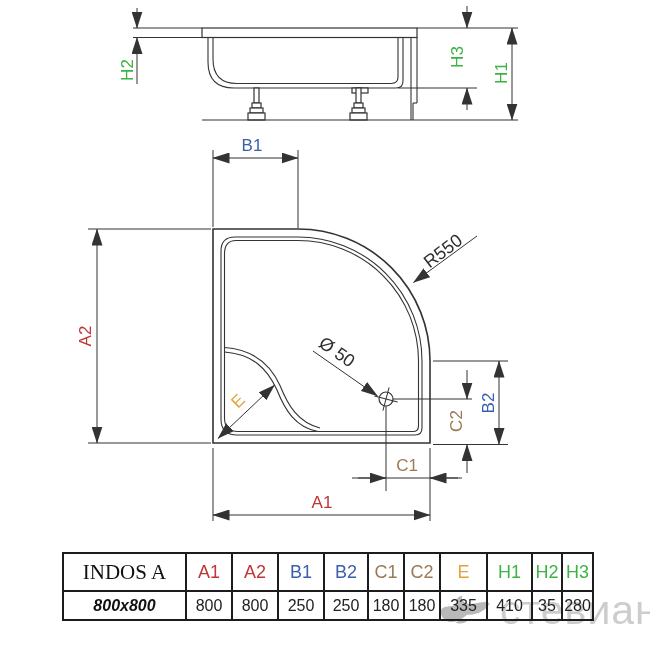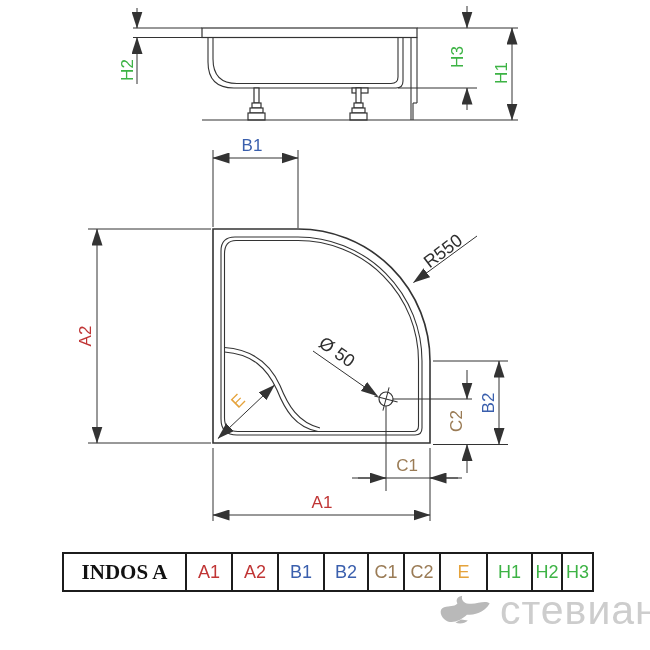--- a/index.html
+++ b/index.html
@@ -17,21 +17,21 @@
   .c-red{fill:var(--dim-red);color:var(--dim-red);}
   .c-blue{fill:var(--dim-blue);color:var(--dim-blue);}
   .c-brown{fill:var(--dim-brown);color:var(--dim-brown);}
   .c-orange{fill:var(--dim-orange);color:var(--dim-orange);}
   .c-green{fill:var(--dim-green);color:var(--dim-green);}
 
   
   #spec-table{position:absolute;left:62px;top:552px;border-collapse:collapse;table-layout:fixed;background:transparent;}
   #spec-table td,#spec-table th{border:2px solid #1c1c1c;text-align:center;vertical-align:middle;padding:0;background:transparent;}
   #spec-table thead th{height:36px;font-size:18px;font-weight:normal;}
-  #spec-table th.model{font-family:"Liberation Serif",serif;font-weight:bold;font-size:21px;color:#111;}
+  #spec-table th.model{font-family:"Liberation Serif",serif;font-weight:normal;font-size:21px;color:#111;}
   #spec-table tbody td{height:27px;font-size:16px;color:#222;}
   #spec-table td.size{font-weight:bold;font-style:italic;font-size:16px;color:#111;}
 
   
   #watermark{position:absolute;left:436px;top:590px;display:flex;align-items:center;gap:6px;pointer-events:none;}
   #watermark .wm-text{font-size:41px;line-height:1;color:var(--watermark);letter-spacing:1px;white-space:nowrap;}
 </style>
 </head>
 <body>
 
@@ -207,14 +207,27 @@
       <th class="c-blue">B2</th>
       <th class="c-brown">C1</th>
       <th class="c-brown">C2</th>
       <th class="c-orange">E</th>
       <th class="c-green">H1</th>
       <th class="c-green">H2</th>
       <th class="c-green">H3</th>
     </tr>
   </thead>
   <tbody>
+    <tr>
+      <td class="size">800x800</td>
+      <td>800</td>
+      <td>800</td>
+      <td>250</td>
+      <td>250</td>
+      <td>180</td>
+      <td>180</td>
+      <td>335</td>
+      <td>410</td>
+      <td>35</td>
+      <td>280</td>
+    </tr>
   </tbody>
 </table>
 
 </body></html>

